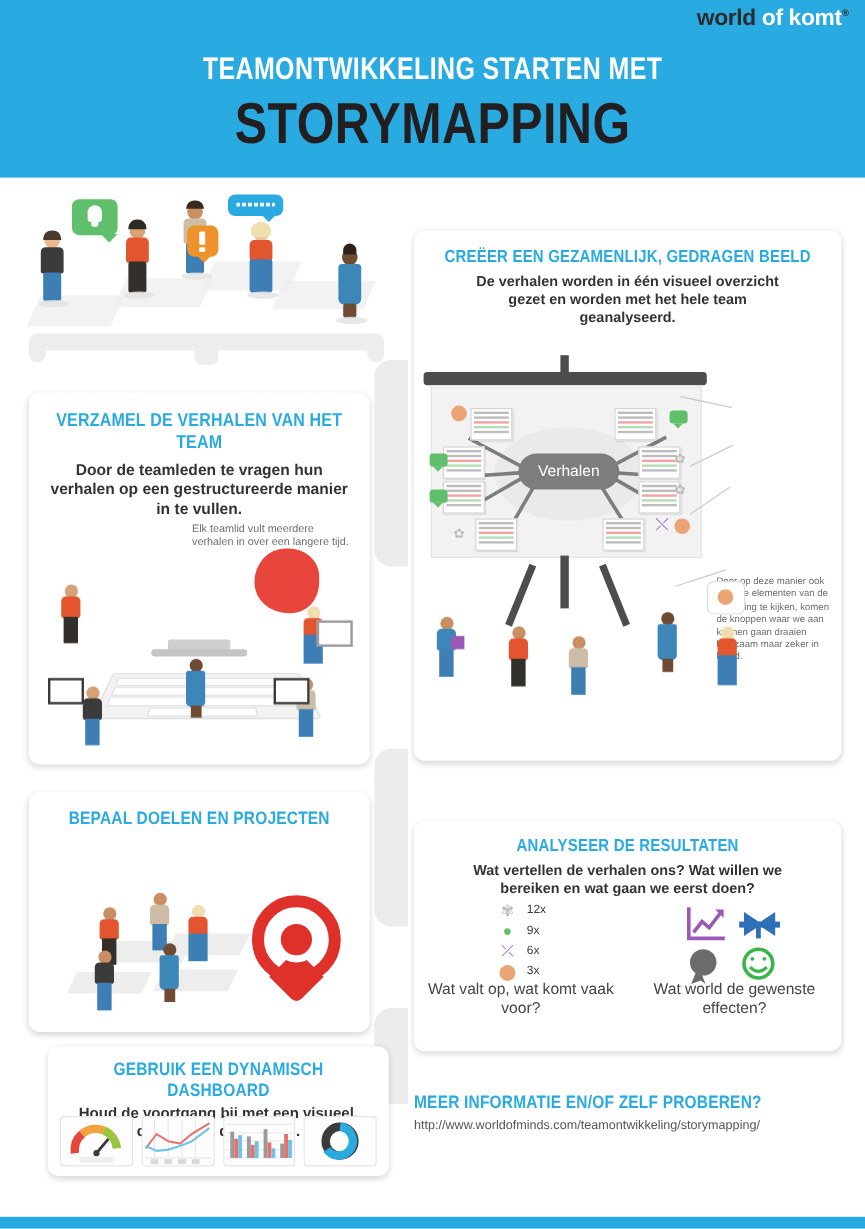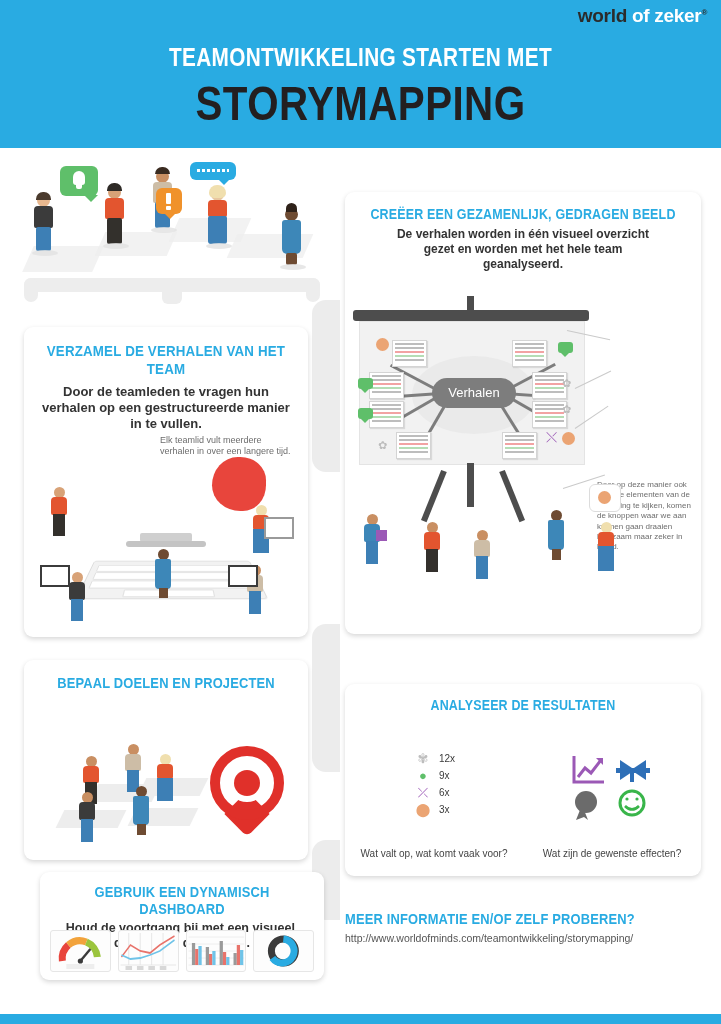--- a/index.html
+++ b/index.html
@@ -102,21 +102,21 @@
      transform:rotate(45deg);border-radius:0 0 6px 0;}
   .pin-hole{position:absolute;left:18px;top:18px;width:38px;height:38px;border-radius:50%;
      border:9px solid #fff;box-sizing:border-box;}
 
   
   #p-analyse{left:345px;top:684px;width:356px;height:192px;}
   #p-analyse .card-title{font-size:14.5px;margin-top:13px;}
   #p-analyse .card-sub{font-size:12px;margin-top:5px;padding:0 26px;}
   .an-cols{position:absolute;left:0;top:62px;width:356px;height:124px;display:flex;}
   .an-col{flex:1;position:relative;text-align:center;}
-  .an-cap{position:absolute;left:0;bottom:10px;width:100%;font-size:10px;color:#444;line-height:1.25;}
+  .an-cap{position:absolute;left:0;bottom:22px;width:100%;font-size:13px;color:#444;line-height:1.25;}
   .legend{position:absolute;left:50%;top:4px;transform:translateX(-50%);text-align:left;}
   .leg-row{display:flex;align-items:center;height:17px;}
   .leg-ico{width:20px;text-align:center;font-size:13px;line-height:1;}
   .leg-val{font-size:10px;color:#3b3b3b;margin-left:6px;}
   .ico2{position:absolute;top:6px;left:50%;transform:translateX(-50%);
      width:96px;height:72px;}
   .arrow4{position:absolute;left:50%;top:6px;transform:translateX(-50%);width:74px;height:74px;}
 
   
   #p-dash{left:40px;top:872px;width:284px;height:108px;}
@@ -133,21 +133,21 @@
   .bottombar{position:absolute;left:0;top:1014px;width:721px;height:10px;background:#29abe2;}
 </style>
 </head>
 <body>
 
 <div class="page">
 
   <div class="header">
     <div class="logo">
       <span class="w">world</span>
-      <span class="om">of zeker</span><span class="reg">®</span>
+      <span class="om">of komt</span><span class="reg">®</span>
     </div>
     <div class="hdr-sub">TEAMONTWIKKELING STARTEN MET</div>
     <div class="hdr-main">STORYMAPPING</div>
   </div>
 
   <div class="illus-top">
 
     <div class="arrow-bg" style="left:10px;top:88px;width:70px;height:26px;transform:skewX(-24deg);opacity:.75;"></div>
     <div class="arrow-bg" style="left:82px;top:74px;width:72px;height:24px;transform:skewX(-24deg);opacity:.75;"></div>
     <div class="arrow-bg" style="left:156px;top:60px;width:72px;height:24px;transform:skewX(-24deg);opacity:.75;"></div>
@@ -436,20 +436,21 @@
     <div class="pin">
       <div class="pin-t"></div>
       <div class="pin-c"></div>
       <div class="pin-hole"></div>
       <div class="pin-d"></div>
     </div>
   </div>
 
   <div class="card" id="p-analyse">
     <div class="card-title">ANALYSEER DE RESULTATEN</div>
+    <div class="card-sub">Wat vertellen de verhalen ons? Wat willen we bereiken en wat gaan we eerst doen?</div>
 
     <div class="an-cols">
 
       <div class="an-col">
         <div class="legend">
           <div class="leg-row">
             <span class="leg-ico" style="color:#bdbdbd;">✾</span>
             <span class="leg-val">12x</span>
           </div>
           <div class="leg-row">
@@ -489,21 +490,21 @@
               <polygon points="16,58 12,68 20,65 24,68 20,58"></polygon>
             </g>
             <g stroke="#39b54a" stroke-width="3" fill="none">
               <circle cx="68" cy="51" r="12"></circle>
               <circle cx="63" cy="47" r="1.6" fill="#39b54a" stroke="none"></circle>
               <circle cx="73" cy="47" r="1.6" fill="#39b54a" stroke="none"></circle>
               <path d="M61 54 q7 7 14 0" stroke-width="2.6"></path>
             </g>
           </svg>
         </div>
-        <div class="an-cap">Wat zijn de gewenste effecten?</div>
+        <div class="an-cap">Wat world de gewenste effecten?</div>
       </div>
 
     </div>
   </div>
 
   <div class="card" id="p-dash">
     <div class="card-title">GEBRUIK EEN DYNAMISCH DASHBOARD</div>
     <div class="card-sub">Houd de voortgang bij met een visueel, dynamisch dashboard.</div>
 
     <div class="dash-row">

